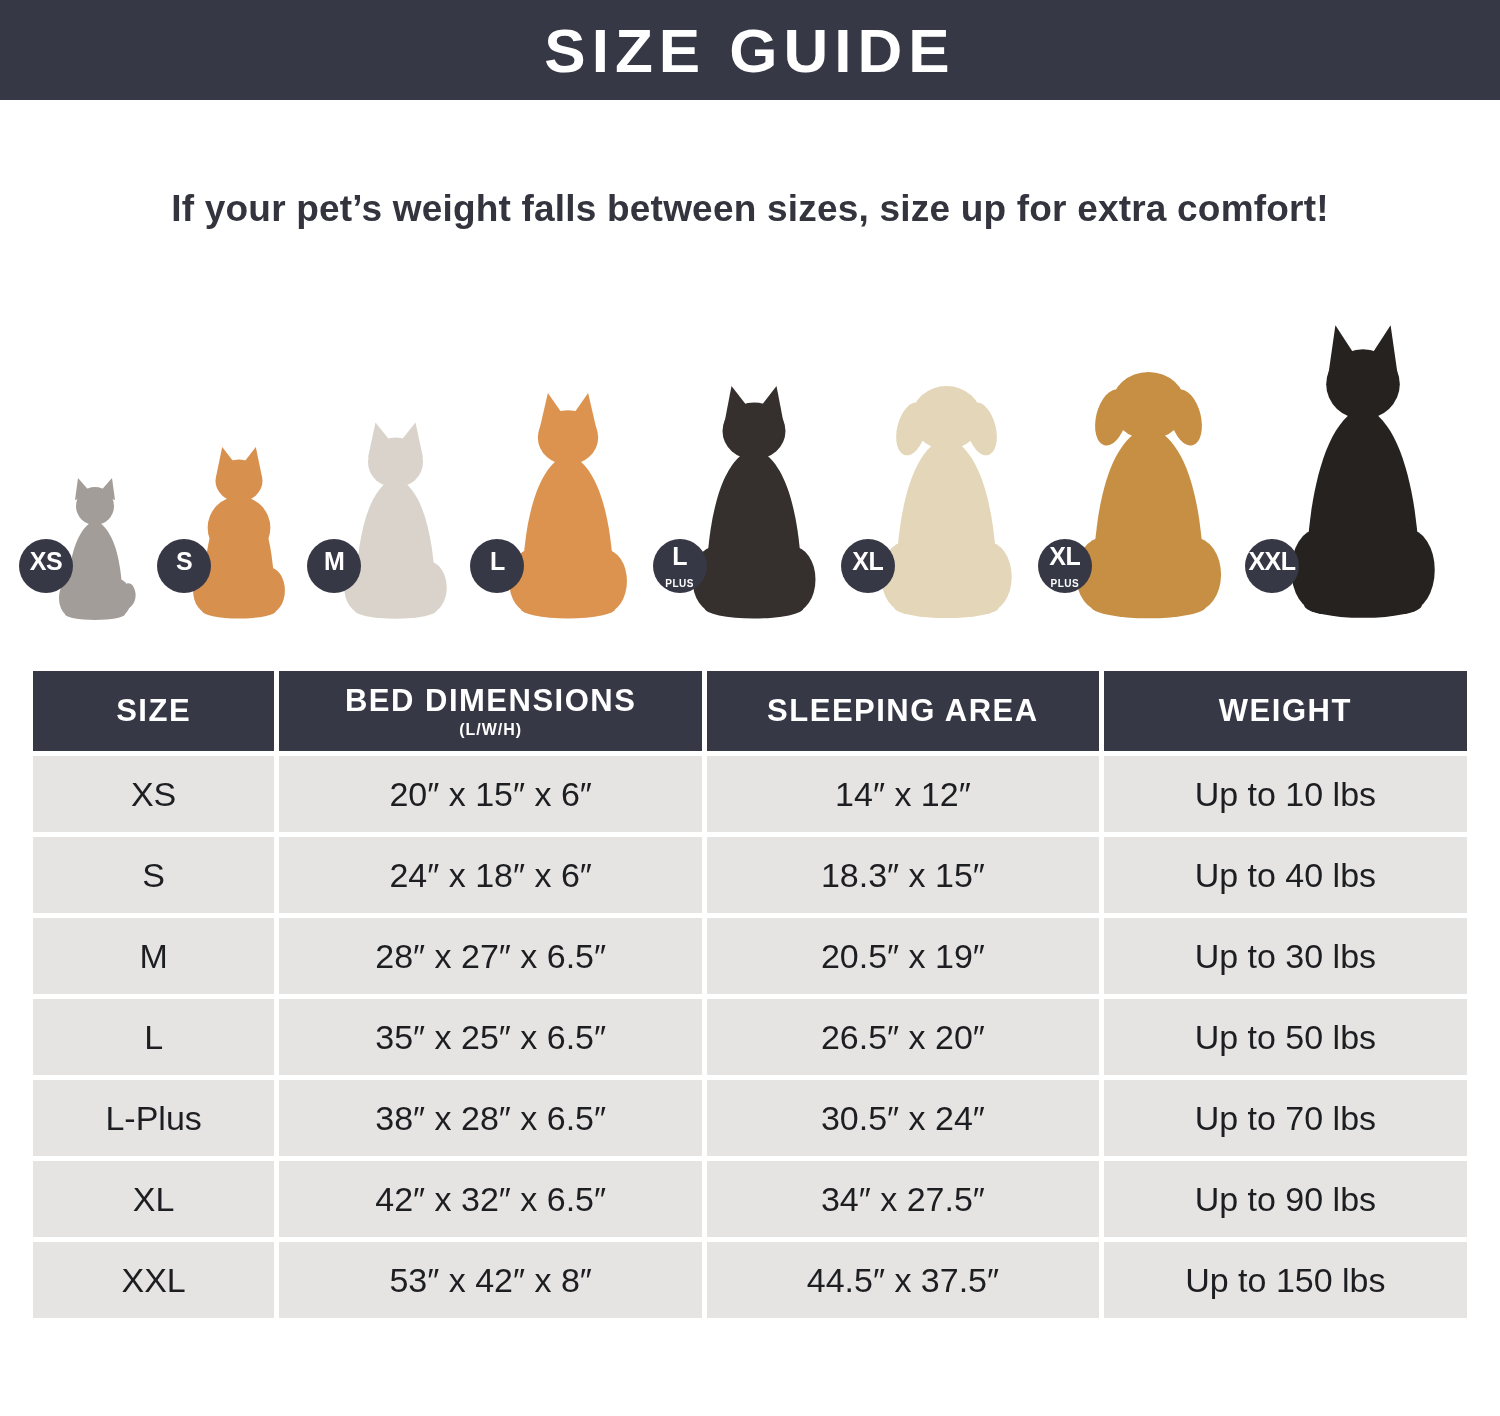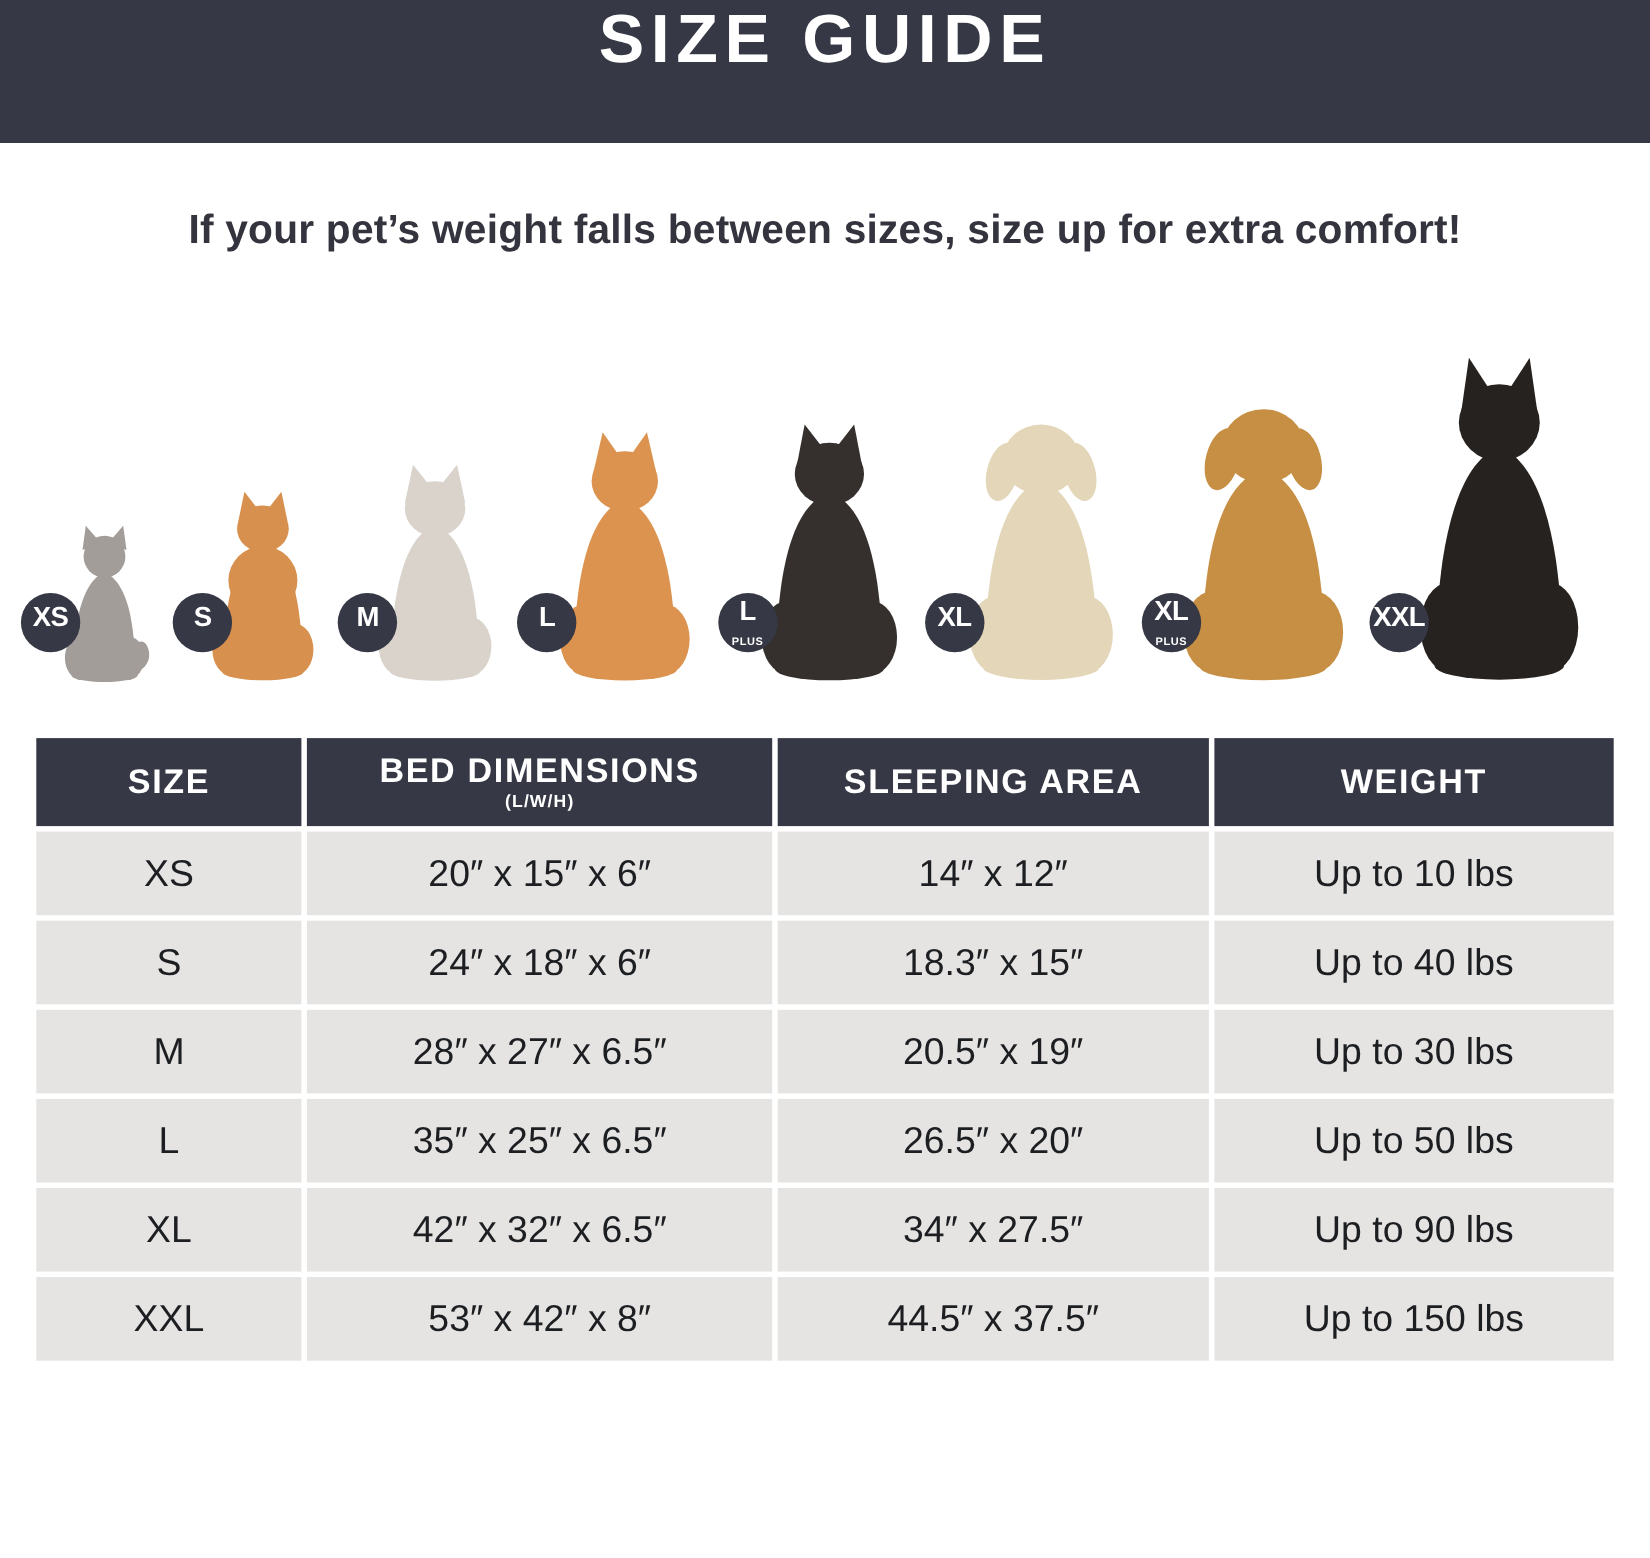--- a/index.html
+++ b/index.html
@@ -7,35 +7,35 @@
   body {
     width: 1500px; height: 1416px;
     background: #ffffff;
     font-family: "Liberation Sans", sans-serif;
     overflow: hidden;
   }
   :root { --navy: #363845; --row-bg: #e5e4e2; --ink: #1d1e22; }
 
   
   .title-bar {
-    height: 130px;
+    height: 100px;
     background: var(--navy);
-    display: flex; justify-content: center;
+    display: flex; align-items: center; justify-content: center;
   }
   .title-bar h1 {
     margin: 0;
     color: #ffffff;
     font-size: 62px;
     font-weight: 700;
     letter-spacing: 6px;
   }
 
   
   .subtitle {
-    margin-top: 58px;
+    margin-top: 88px;
     text-align: center;
     color: #33343d;
     font-size: 37px;
     font-weight: 600;
     letter-spacing: 0.2px;
   }
 
   
   .animals {
     margin-top: 78px;
@@ -297,20 +297,26 @@
         <td>20.5″ x 19″</td>
         <td>Up to 30 lbs</td>
       </tr>
       <tr>
         <td>L</td>
         <td>35″ x 25″ x 6.5″</td>
         <td>26.5″ x 20″</td>
         <td>Up to 50 lbs</td>
       </tr>
       <tr>
+        <td>L-Plus</td>
+        <td>38″ x 28″ x 6.5″</td>
+        <td>30.5″ x 24″</td>
+        <td>Up to 70 lbs</td>
+      </tr>
+      <tr>
         <td>XL</td>
         <td>42″ x 32″ x 6.5″</td>
         <td>34″ x 27.5″</td>
         <td>Up to 90 lbs</td>
       </tr>
       <tr>
         <td>XXL</td>
         <td>53″ x 42″ x 8″</td>
         <td>44.5″ x 37.5″</td>
         <td>Up to 150 lbs</td>

